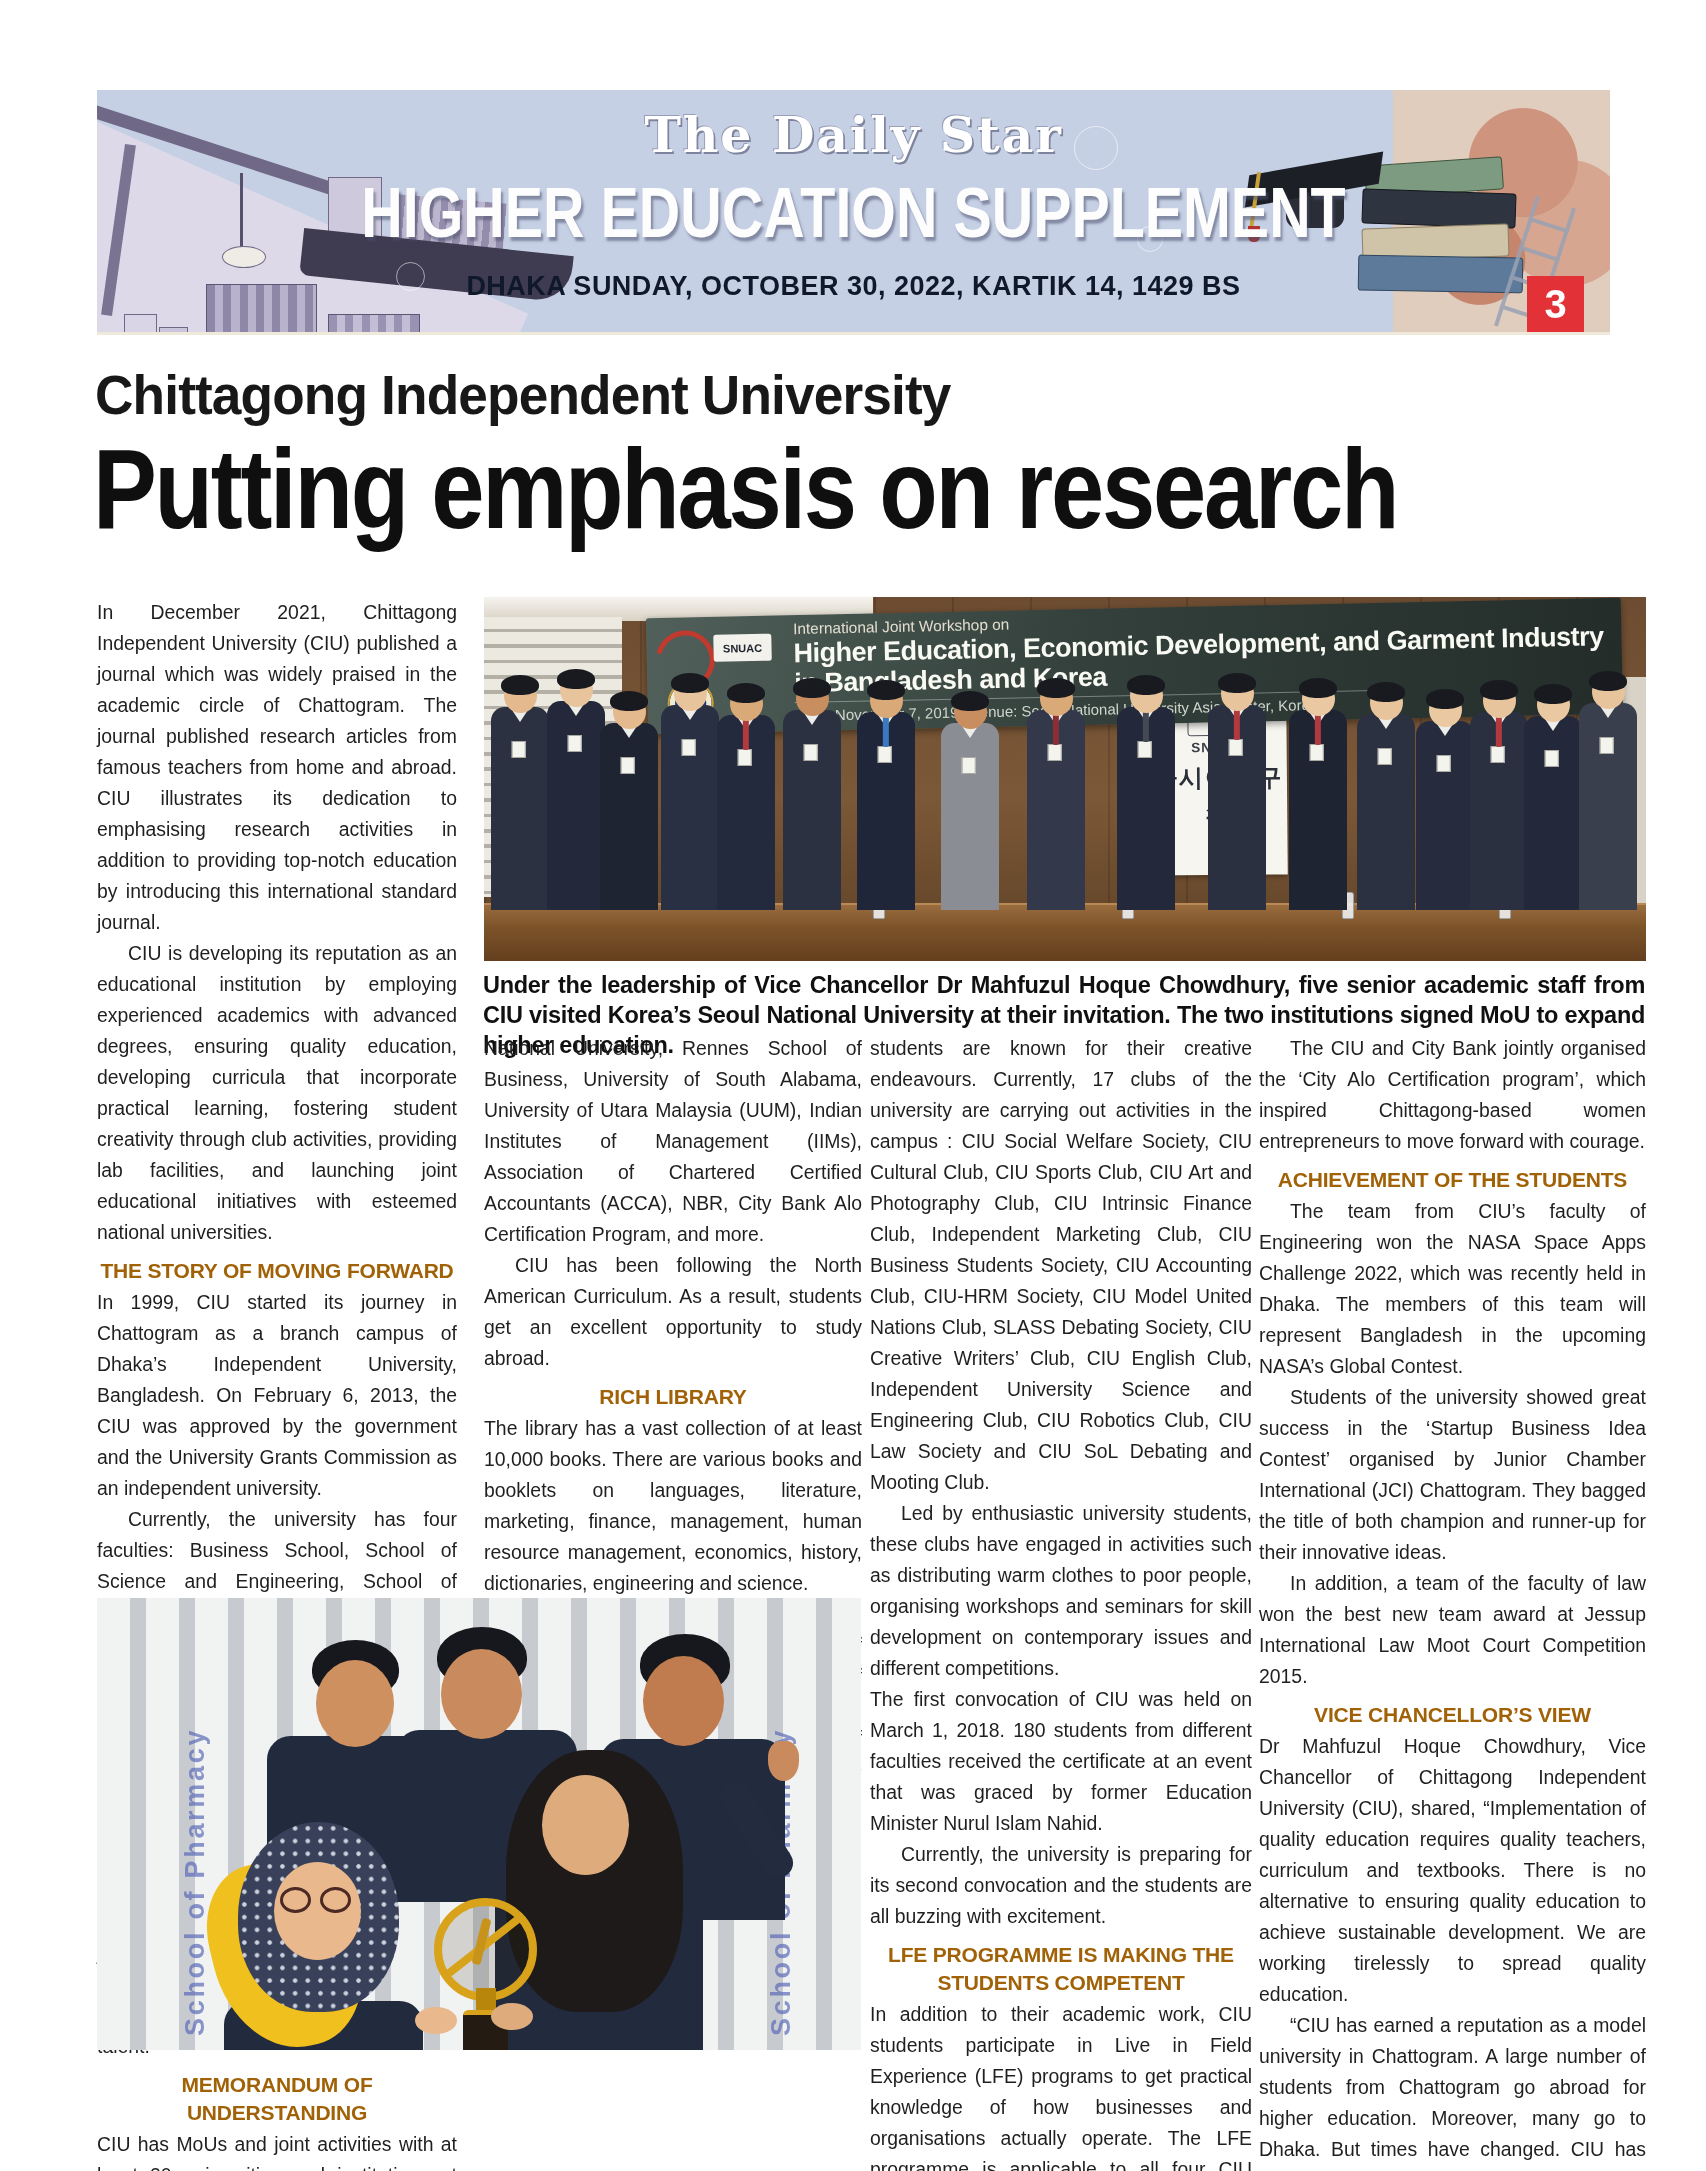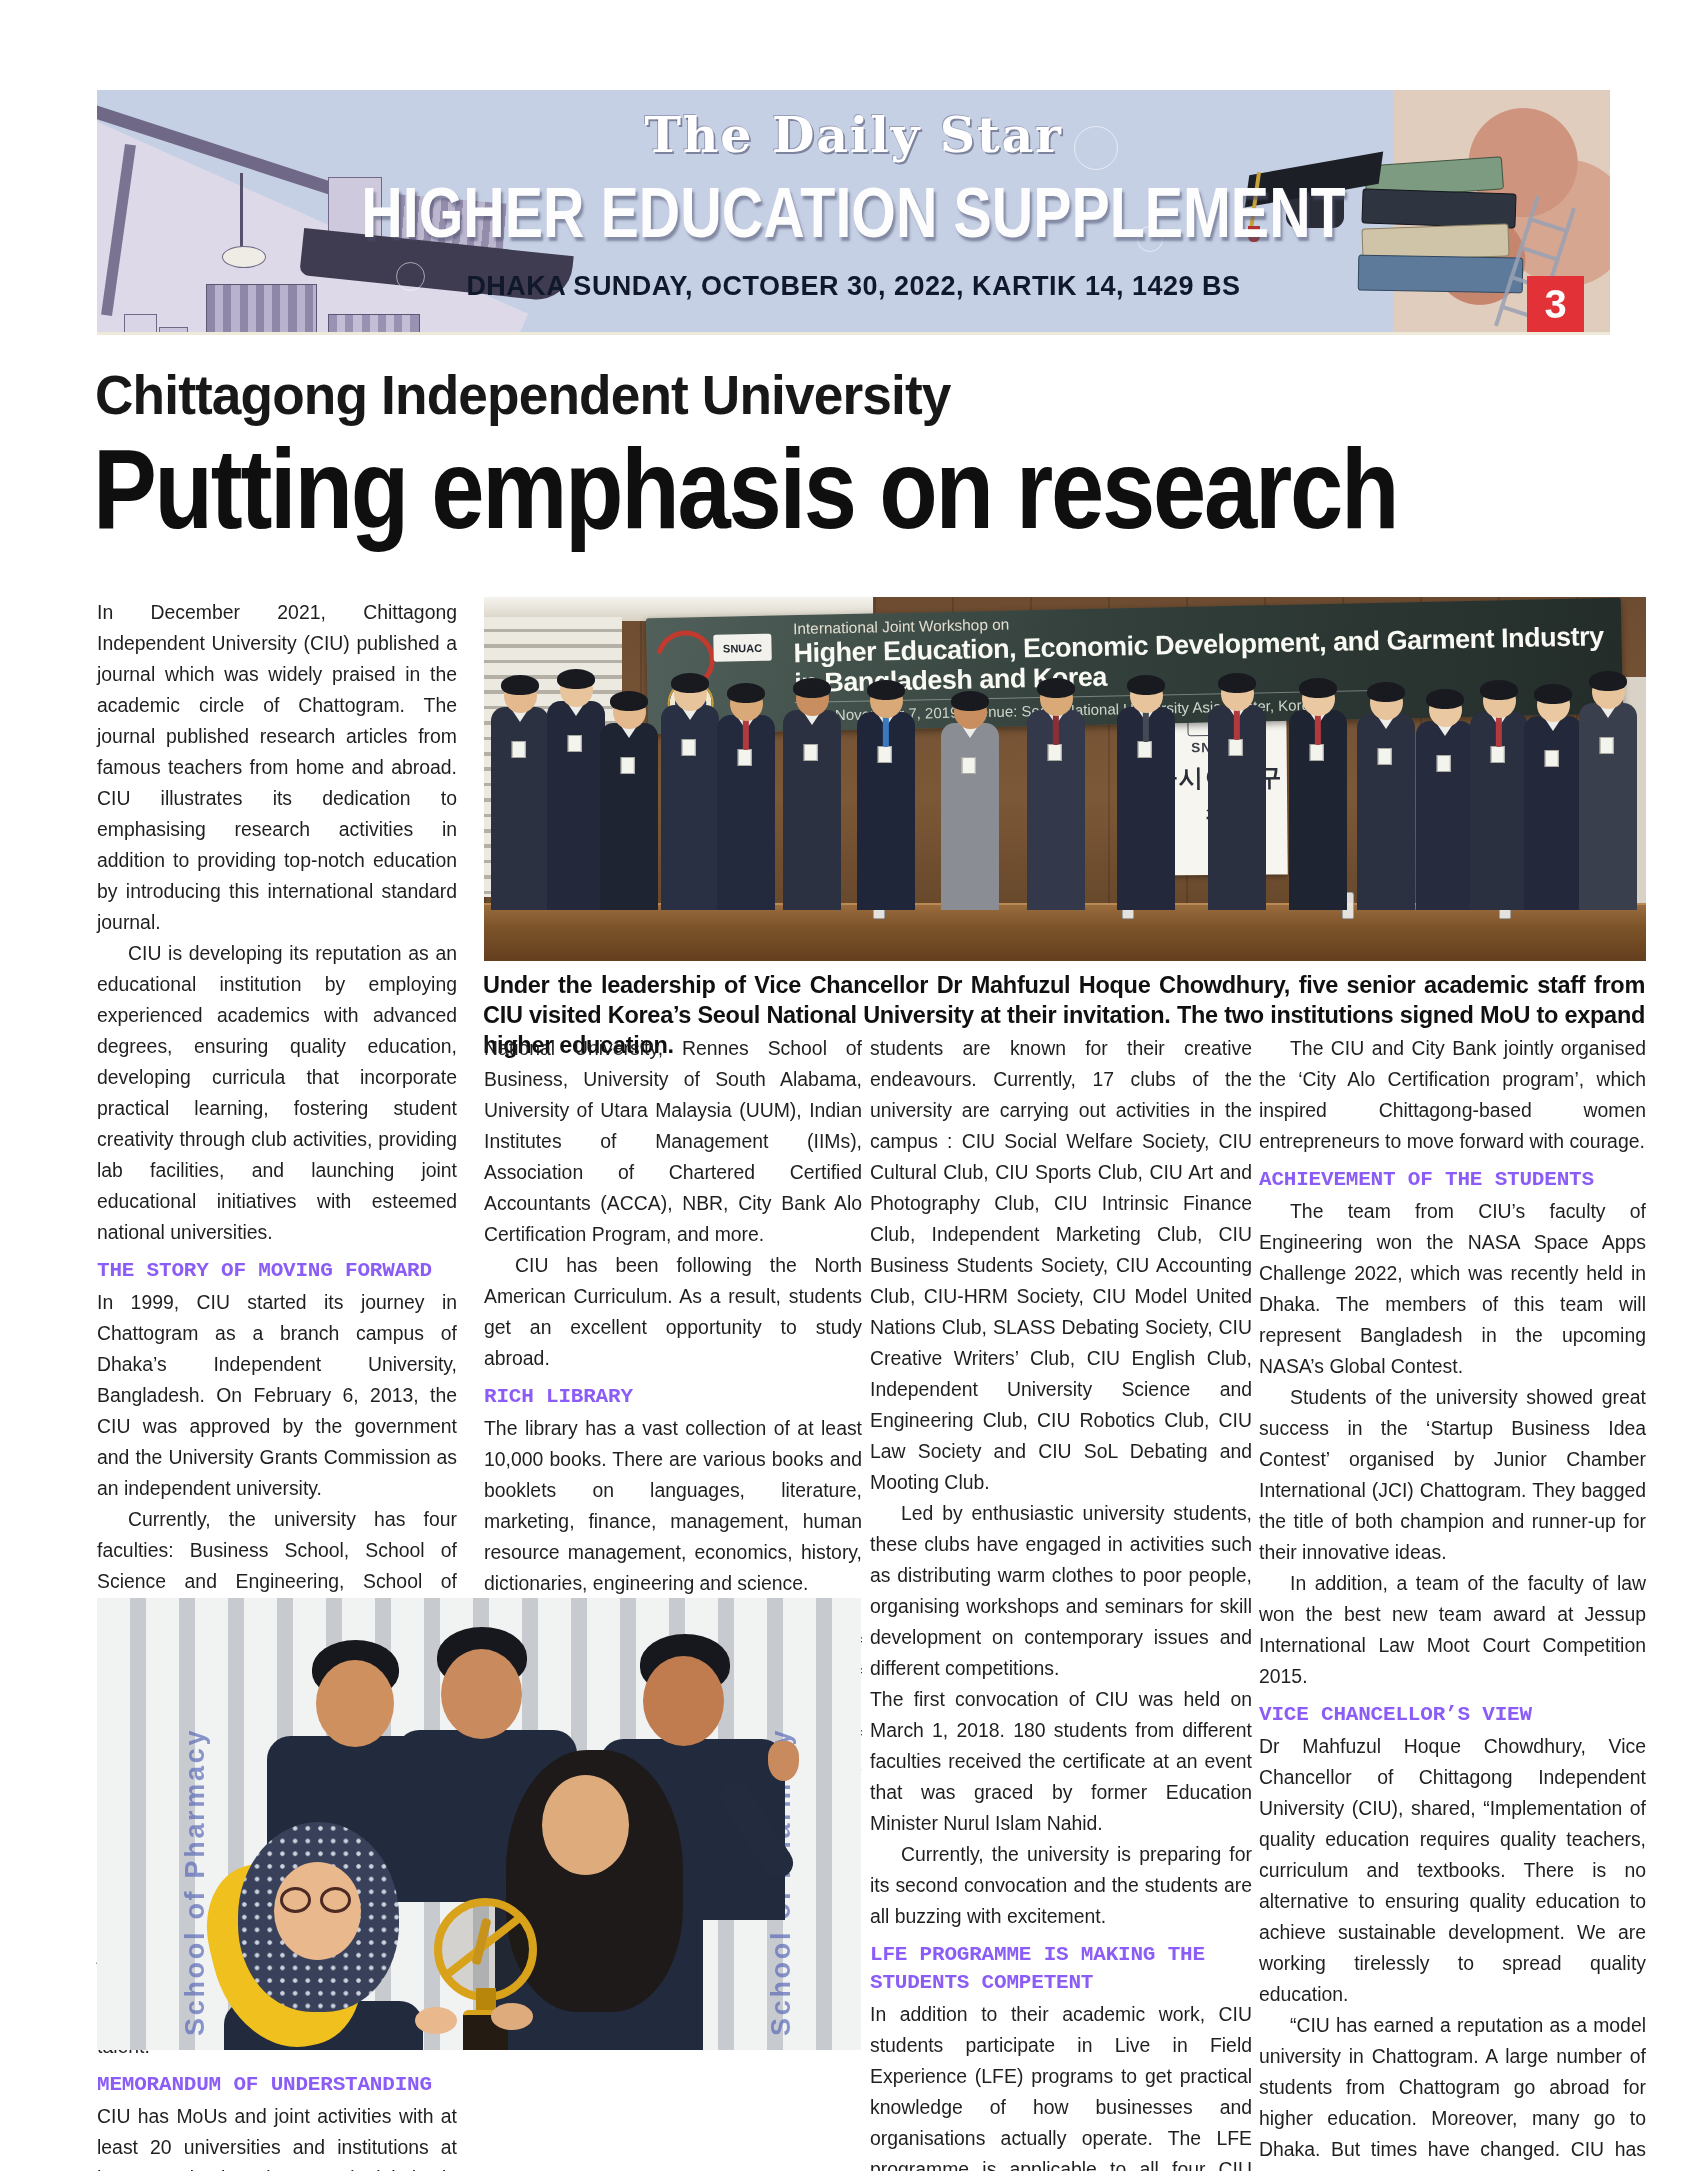--- a/index.html
+++ b/index.html
@@ -59,21 +59,21 @@
             transform:scaleX(.84);transform-origin:left;letter-spacing:-2.7px;white-space:nowrap;}
 
   
   .col{position:absolute;top:1033px;font-size:19.4px;line-height:31px;text-align:justify;color:#1f1f1f;}
   #col1{left:97px;top:597px;width:360px;}
   #col2{left:484px;width:378px;}
   #col3{left:870px;width:382px;}
   #col4{left:1259px;width:387px;}
   .body-p{margin:0;}
   .body-p.indent{text-indent:31px;}
-  .col-heading{margin:9px 0 1.8px 0;font-size:21px;font-weight:bold;color:#8b5cf6;line-height:28px;text-align:left;letter-spacing:-0.2px;font-family:Liberation Mono, monospace;}
+  .col-heading{margin:9px 0 1.8px 0;font-size:21px;font-weight:bold;color:#a16207;line-height:28px;text-align:center;letter-spacing:-0.2px;}
 
   
   #main-photo{position:absolute;left:484px;top:597px;width:1162px;height:364px;overflow:hidden;
               background:linear-gradient(180deg,#6d4c31 0%,#7b5837 55%,#5f4126 100%);}
   #main-photo .panel-lines{position:absolute;inset:0;
       background:repeating-linear-gradient(90deg,rgba(0,0,0,.14) 0 1.8px,transparent 1.8px 78px);}
   .mp-ceiling{position:absolute;left:0;top:0;width:389px;height:23.5px;background:linear-gradient(#f6f4ef,#d9d2c4);}
   .mp-blinds{position:absolute;left:0;top:20px;width:138px;height:280px;
              background:repeating-linear-gradient(180deg,#ece9e1 0 11.8px,#b5b0a5 11.8px 15.4px);}
   .mp-screen{position:absolute;left:1099px;top:80px;width:63px;height:253px;background:#d9d3c7;border-left:3.6px solid #8a8376;}

